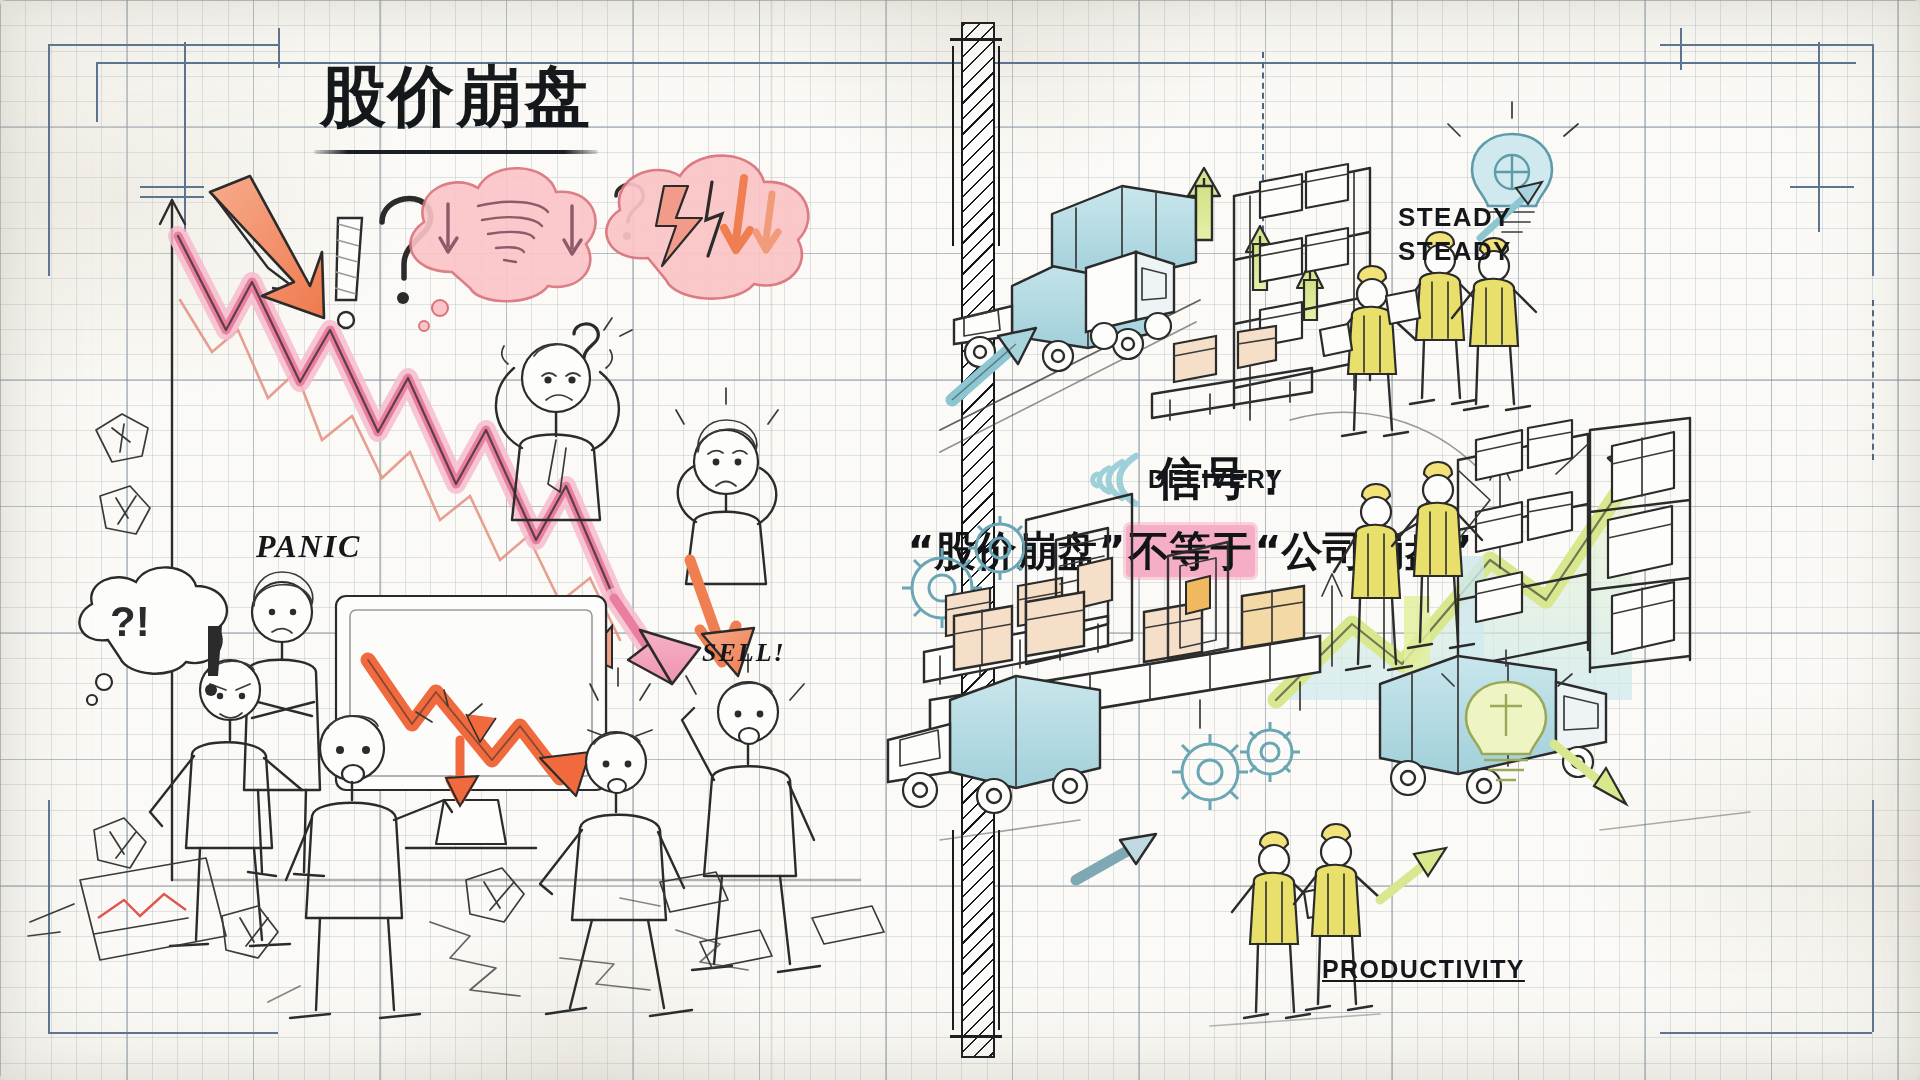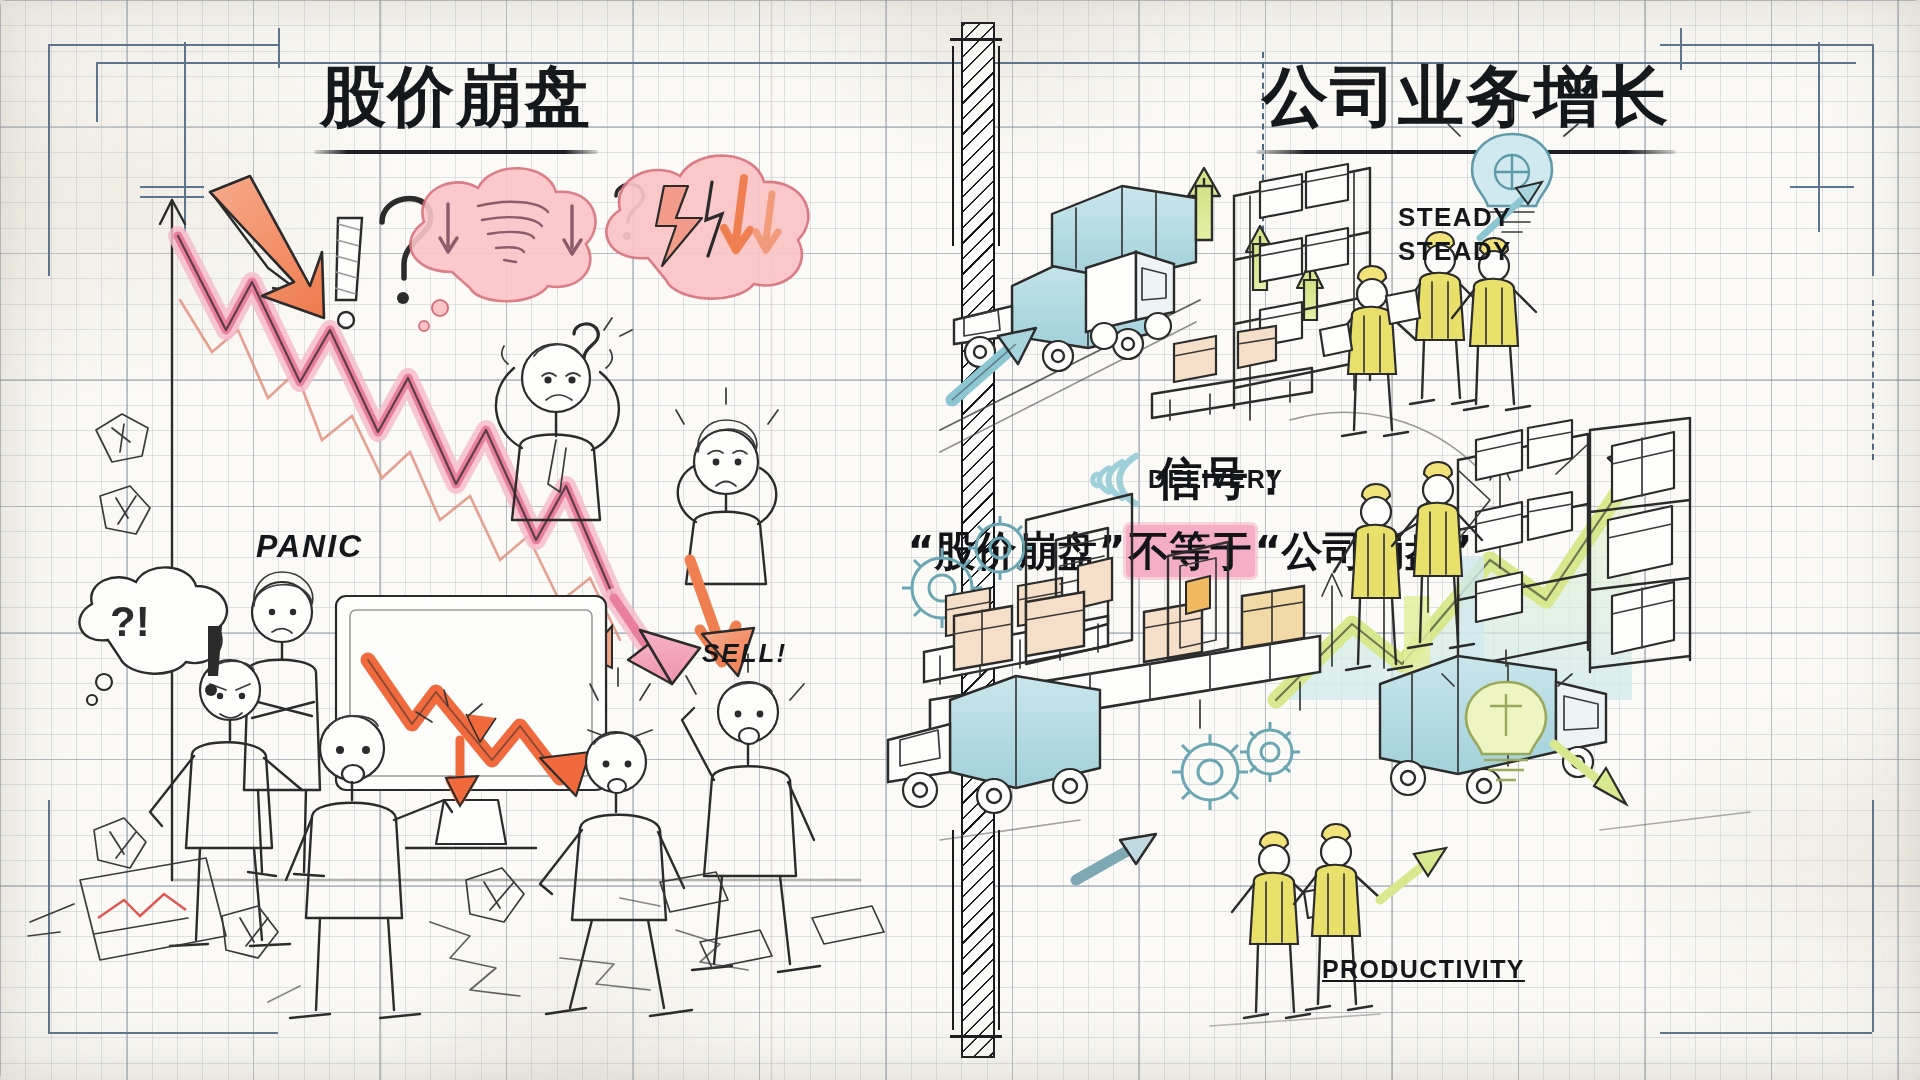--- a/index.html
+++ b/index.html
@@ -58,21 +58,21 @@
     font-size:46px;font-weight:700;color:#121417;
     font-family:"DejaVu Sans","Liberation Sans",sans-serif;}
   .sig-line2{margin-top:14px;font-size:41px;font-weight:700;color:#121417;
     font-family:"DejaVu Sans","Liberation Sans",sans-serif;white-space:nowrap;}
   .hl{background:#f5aec5;padding:2px 3px;border-radius:4px;
       box-shadow:0 0 0 3px rgba(245,174,197,.55);}
 
   
   .lab{position:absolute;font-weight:600;color:#15181b;letter-spacing:1.4px;
     font-family:"Liberation Sans",sans-serif;white-space:nowrap;text-align:right;}
-  .lab.ital{font-style:italic;letter-spacing:2px;}
+  .lab.ital{font-style:italic;letter-spacing:2px;font-family:Liberation Serif, serif;}
 
   svg{position:absolute;left:0;top:0;overflow:visible;}
   .ink{fill:none;stroke:#2b2b2b;stroke-width:2.4;stroke-linecap:round;stroke-linejoin:round;}
   .ink-t{fill:none;stroke:#3a3a3a;stroke-width:1.7;stroke-linecap:round;stroke-linejoin:round;}
   .ink-f{fill:#fdfdfb;stroke:#2b2b2b;stroke-width:2.2;stroke-linejoin:round;stroke-linecap:round;}
 </style>
 </head>
 <body>
 
 <div id="stage">
@@ -104,24 +104,20 @@
 
     <div class="bp dash-v" style="left:1262px;top:52px;height:200px;"></div>
     <div class="bp dash-v" style="left:1872px;top:300px;height:160px;"></div>
   </div>
 
   <div class="title" style="left:320px;top:52px;font-size:66px;">
     <span>股价崩盘</span>
     <span class="rule"></span>
   </div>
 
-  <div class="title" style="left:1262px;top:52px;font-size:66px;">
-    <span>公司业务增长</span>
-    <span class="rule"></span>
-  </div>
 
   <svg width="960" height="1080" viewBox="0 0 960 1080">
     <defs>
       <linearGradient id="pinkA" x1="0" y1="0" x2="0" y2="1">
         <stop offset="0" stop-color="#f6b2c6"></stop>
           <stop offset="1" stop-color="#ef93ae"></stop>
       </linearGradient>
       <linearGradient id="orangeA" x1="0" y1="0" x2="1" y2="1">
         <stop offset="0" stop-color="#f7ab8c"></stop>
           <stop offset="1" stop-color="#ef7a4e"></stop>

